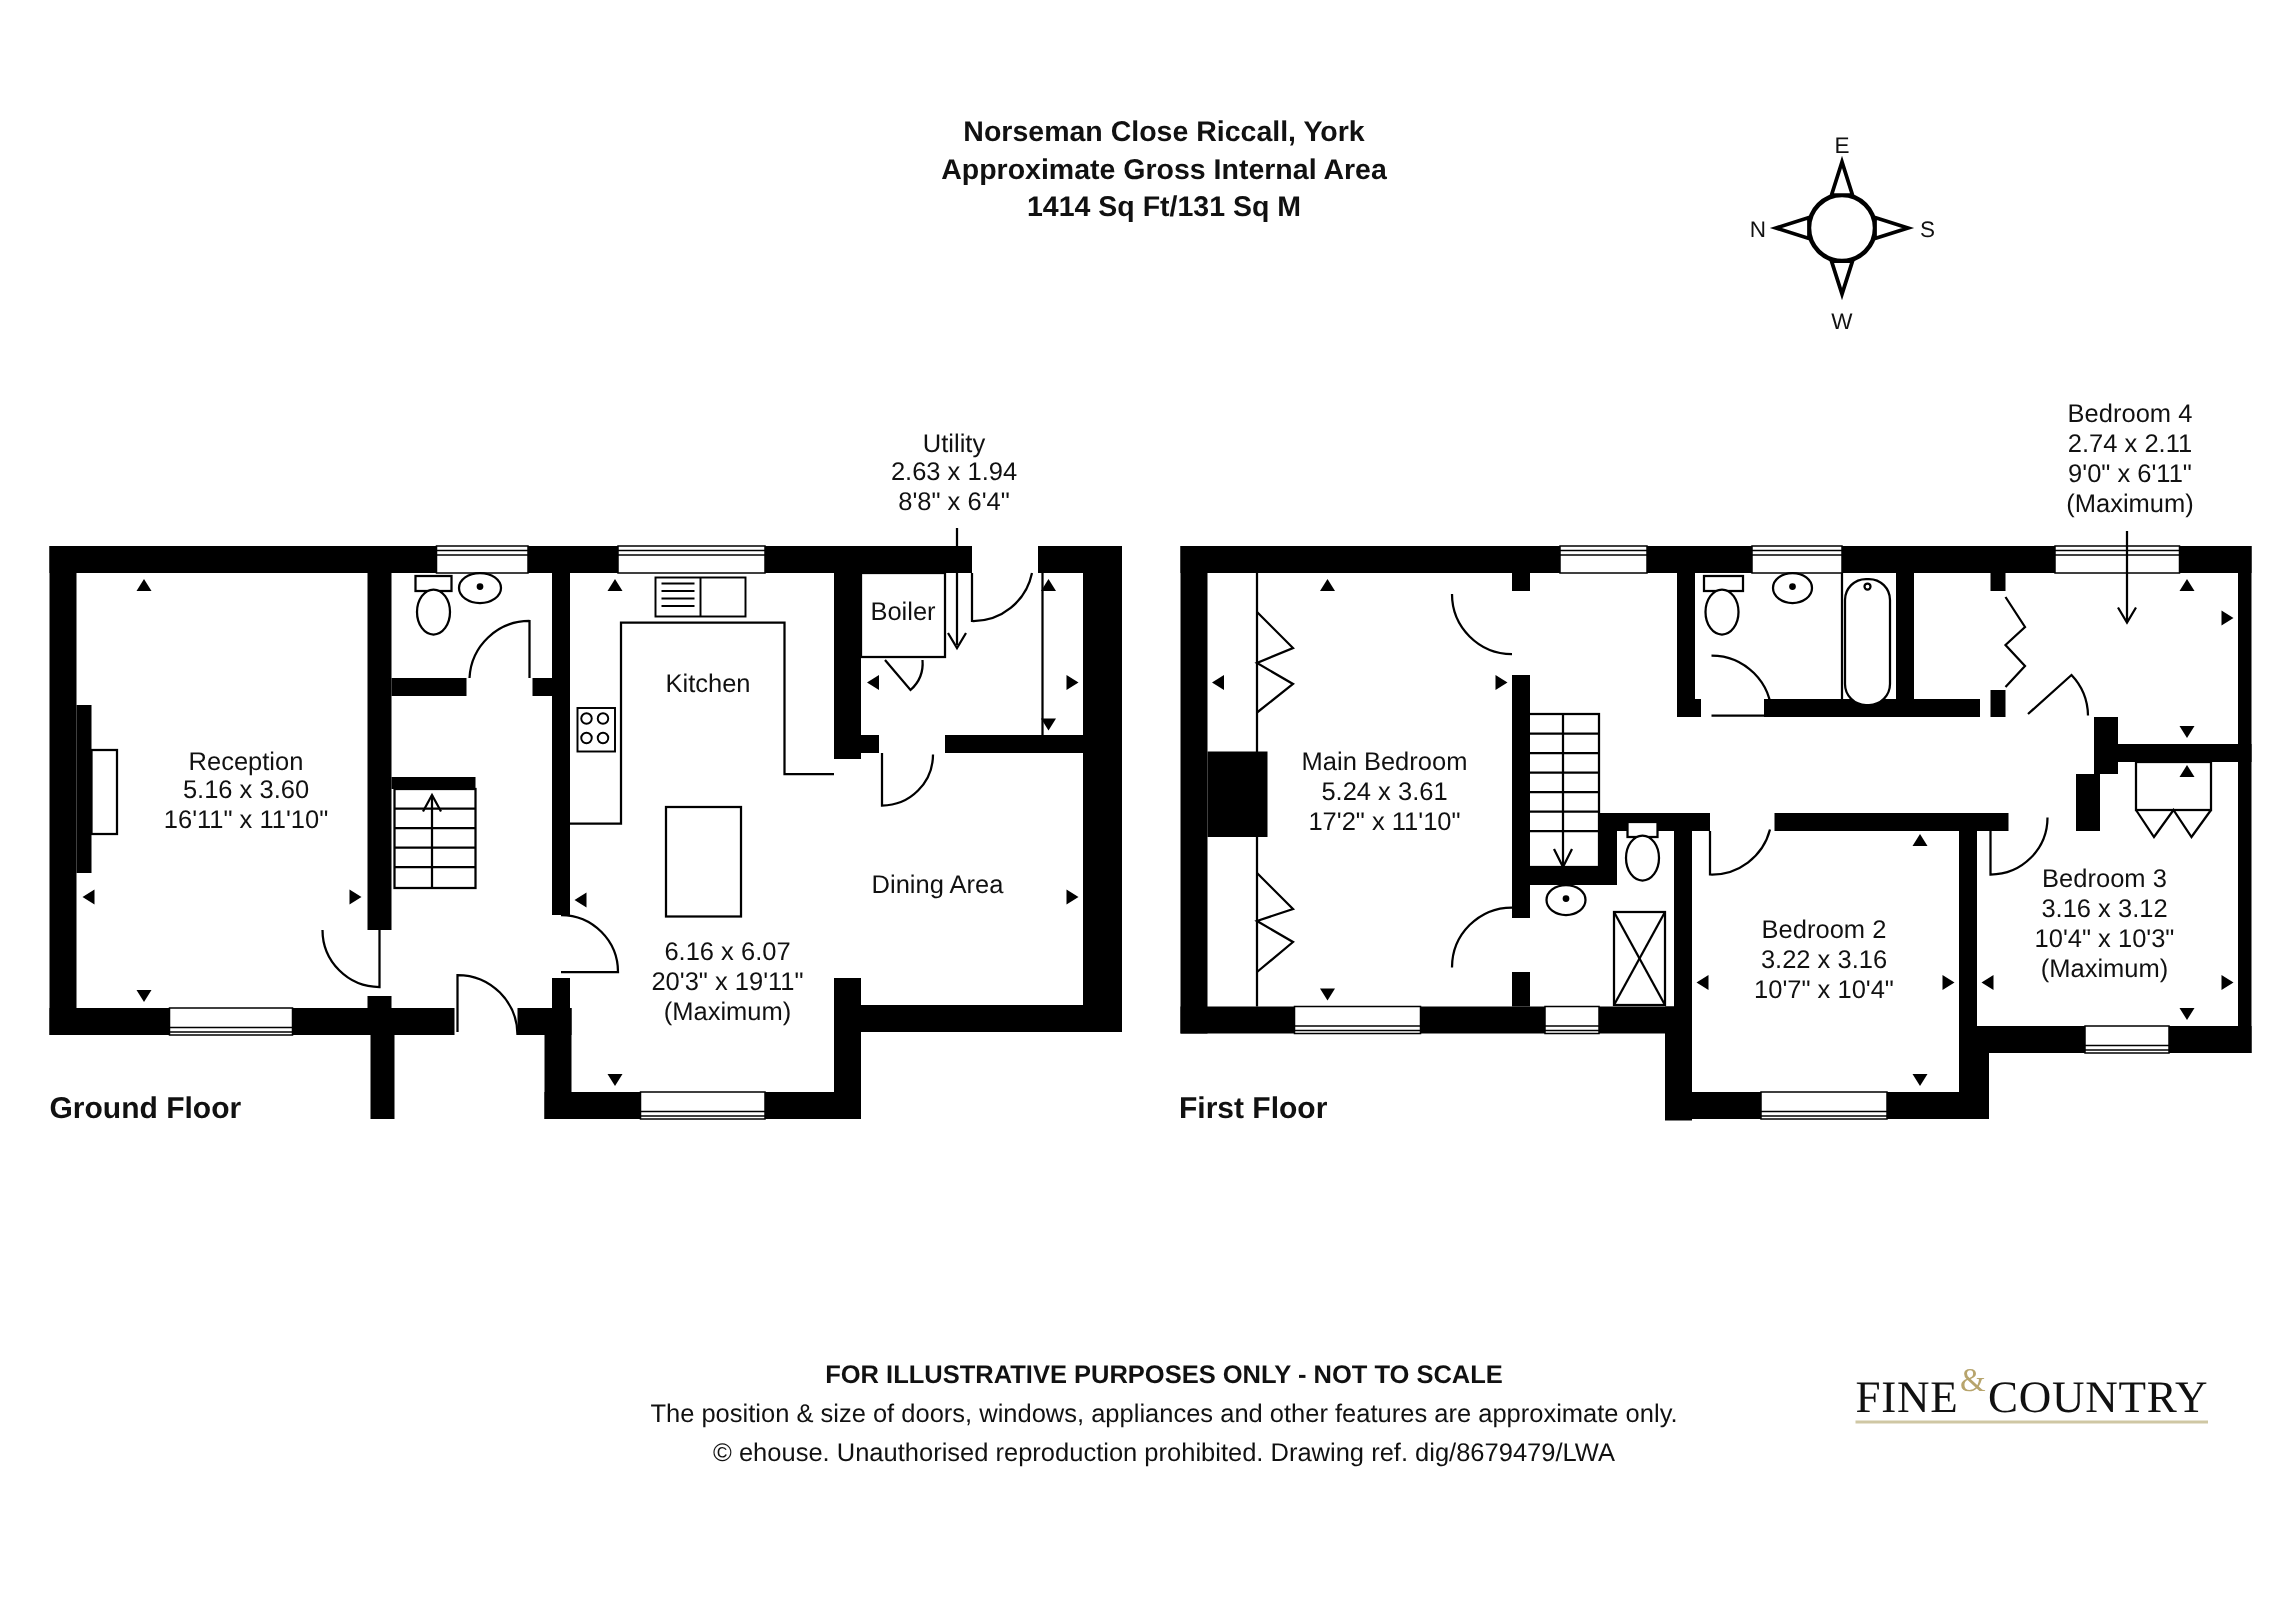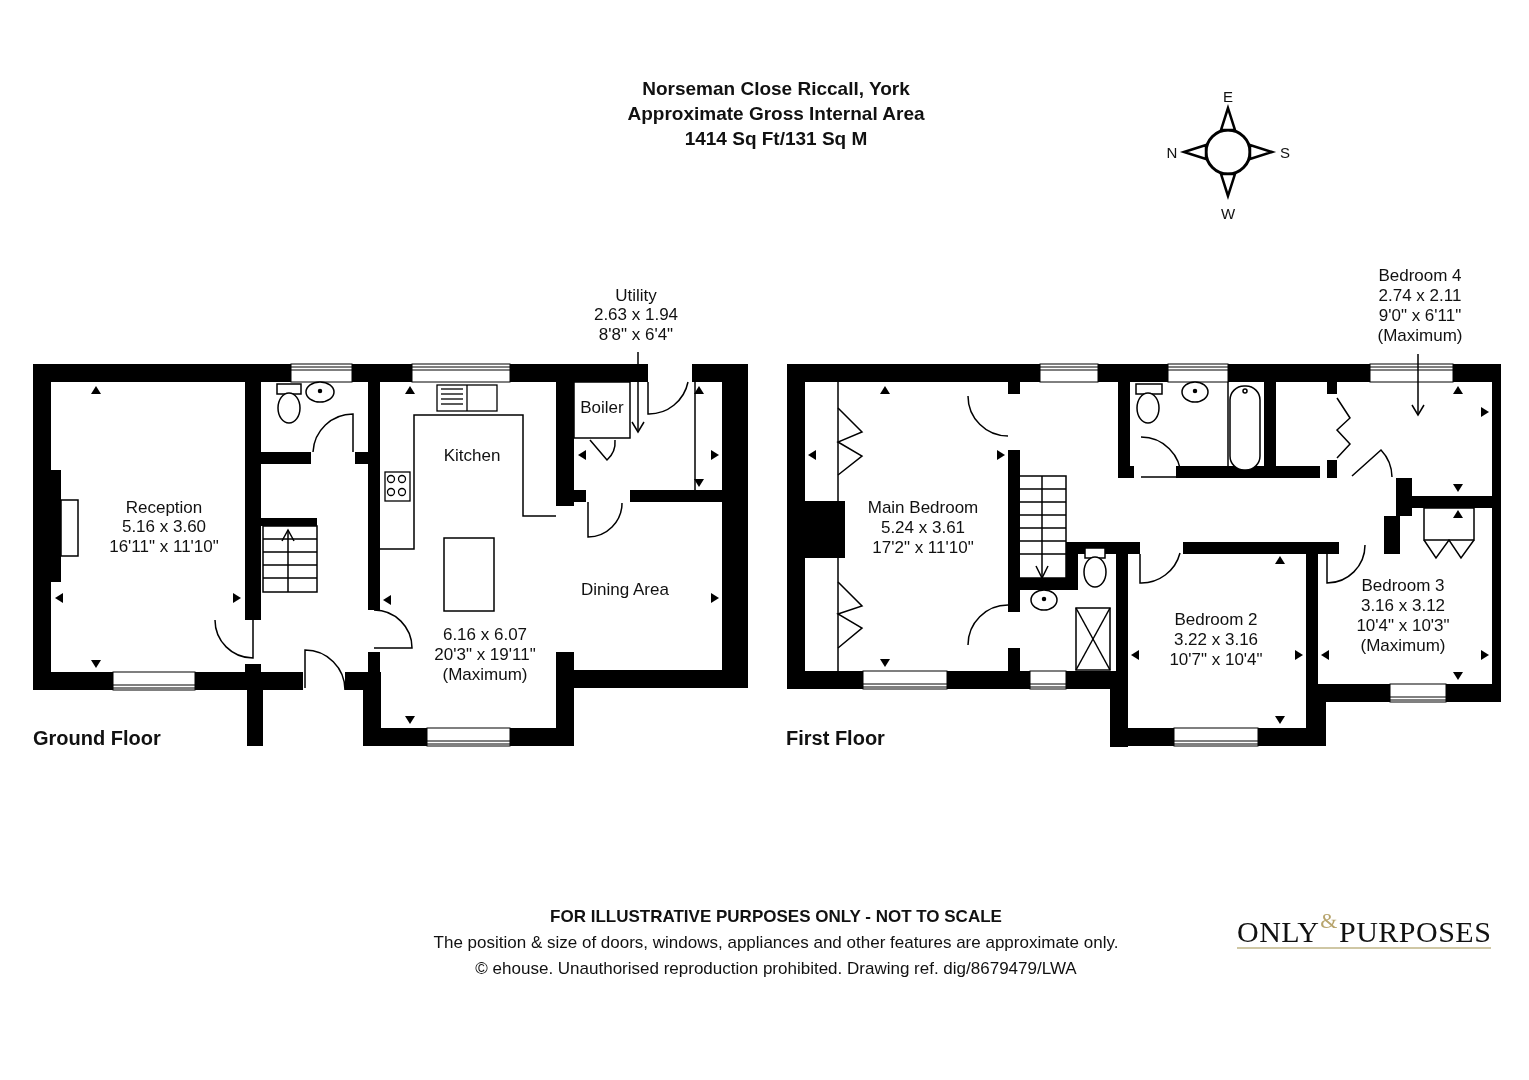--- a/index.html
+++ b/index.html
@@ -374,15 +374,15 @@
   </g>
 </svg>
 
 <div class="footer">
   <div class="f1">FOR ILLUSTRATIVE PURPOSES ONLY - NOT TO SCALE</div>
   <div class="f2">The position &amp; size of doors, windows, appliances and other features are approximate only.</div>
   <div class="f3">© ehouse. Unauthorised reproduction prohibited. Drawing ref. dig/8679479/LWA</div>
 </div>
 
 <div class="logo">
-  <span>ONLY</span><span class="amp">&amp;</span><span>PURPOSES</span>
+  <span>FINE</span><span class="amp">&amp;</span><span>COUNTRY</span>
   <div class="rule"></div>
 </div>
 
 </body></html>

